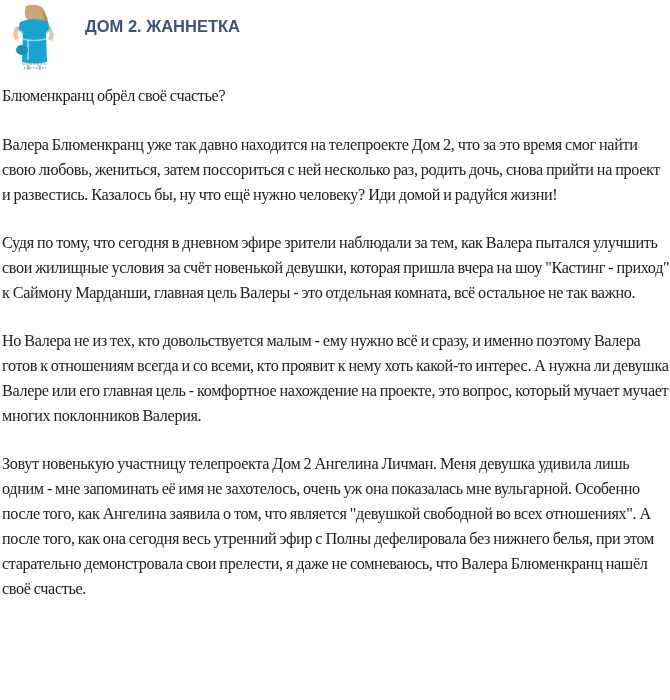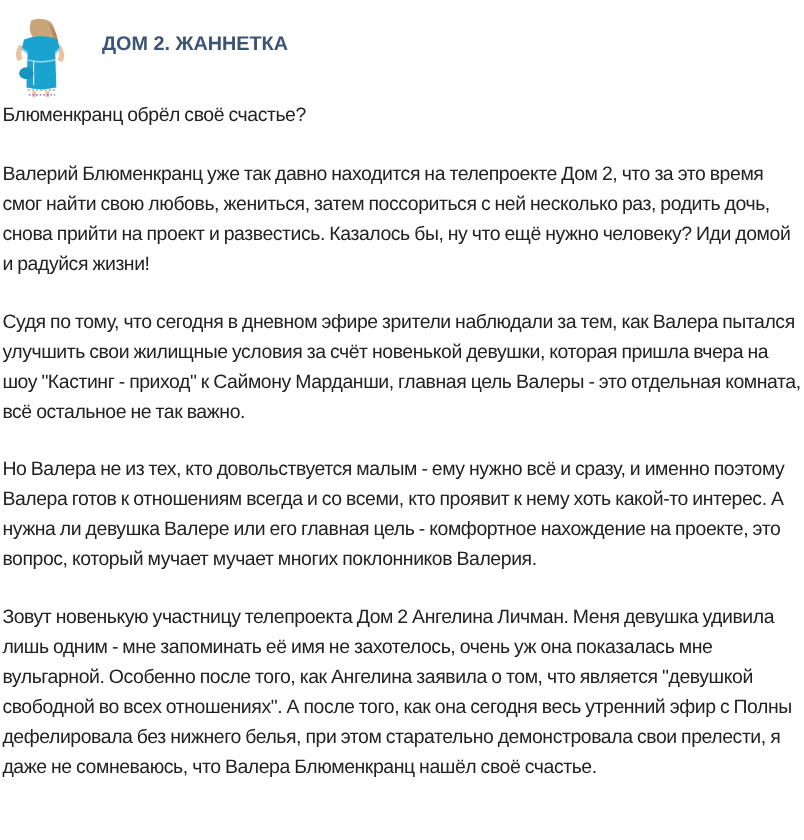--- a/index.html
+++ b/index.html
@@ -11,21 +11,21 @@
       width: 670px;
       height: 700px;
       overflow: hidden;
       position: relative;
       font-family: "Liberation Sans", sans-serif;
       color: #222222;
     }
     .header {
       position: absolute;
       left: 0;
-      top: 15px;
+      top: 4px;
       width: 600px;
       height: 70px;
     }
     .avatar {
       position: absolute;
       left: 6px;
       top: 0px;
       width: 56px;
       height: 68px;
     }
@@ -37,20 +37,21 @@
       font-weight: bold;
       color: #3b5475;
       letter-spacing: 0px;
       white-space: nowrap;
     }
     .content {
       position: absolute;
       left: 2px;
       top: 84px;
       width: 668px;
+      font-family: Liberation Serif, serif;
     }
     .content p {
       margin: 0 0 23px 0;
       font-size: 16.2px;
       line-height: 25px;
       letter-spacing: -0.35px;
       word-spacing: -0.5px;
       color: #222222;
     }
     .content p.lead {
@@ -85,17 +86,17 @@
       <rect x="21" y="61" width="3" height="5" fill="#e8c3a4"></rect>
       <rect x="32" y="61" width="3" height="5" fill="#e8c3a4"></rect>
       <path d="M18 64 L40 64" stroke="#7a6fb5" stroke-width="1" stroke-dasharray="1.5 1.5"></path>
     </svg>
   </div>
   <div class="title">ДОМ 2. ЖАННЕТКА</div>
 </div>
 
 <div class="content">
   <p class="lead">Блюменкранц обрёл своё счастье?</p>
-  <p>Валерий Блюменкранц уже так давно находится на телепроекте Дом 2, что за это время смог найти свою любовь, жениться, затем поссориться с ней несколько раз, родить дочь, снова прийти на проект и развестись. Казалось бы, ну что ещё нужно человеку? Иди домой и радуйся жизни!</p>
+  <p>Валера Блюменкранц уже так давно находится на телепроекте Дом 2, что за это время смог найти свою любовь, жениться, затем поссориться с ней несколько раз, родить дочь, снова прийти на проект и развестись. Казалось бы, ну что ещё нужно человеку? Иди домой и радуйся жизни!</p>
   <p>Судя по тому, что сегодня в дневном эфире зрители наблюдали за тем, как Валера пытался улучшить свои жилищные условия за счёт новенькой девушки, которая пришла вчера на шоу "Кастинг - приход" к Саймону Марданши, главная цель Валеры - это отдельная комната, всё остальное не так важно.</p>
   <p>Но Валера не из тех, кто довольствуется малым - ему нужно всё и сразу, и именно поэтому Валера готов к отношениям всегда и со всеми, кто проявит к нему хоть какой-то интерес. А нужна ли девушка Валере или его главная цель - комфортное нахождение на проекте, это вопрос, который мучает мучает многих поклонников Валерия.</p>
   <p>Зовут новенькую участницу телепроекта Дом 2 Ангелина Личман. Меня девушка удивила лишь одним - мне запоминать её имя не захотелось, очень уж она показалась мне вульгарной. Особенно после того, как Ангелина заявила о том, что является "девушкой свободной во всех отношениях". А после того, как она сегодня весь утренний эфир с Полны дефелировала без нижнего белья, при этом старательно демонстровала свои прелести, я даже не сомневаюсь, что Валера Блюменкранц нашёл своё счастье.</p>
 </div>
 
 </body></html>

